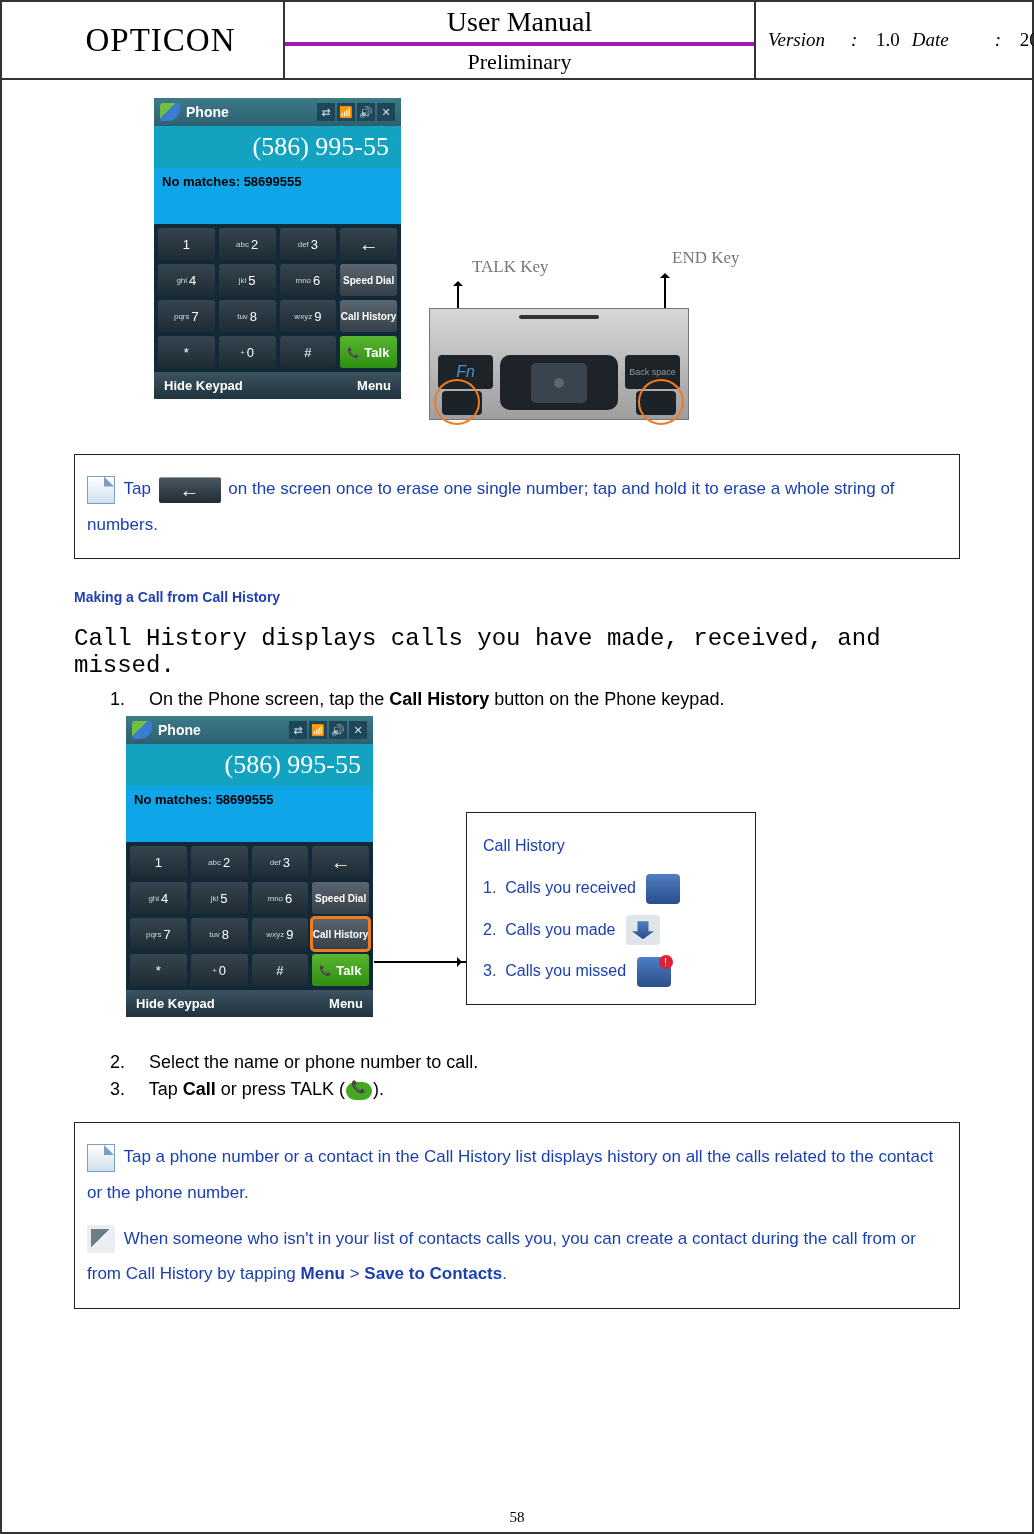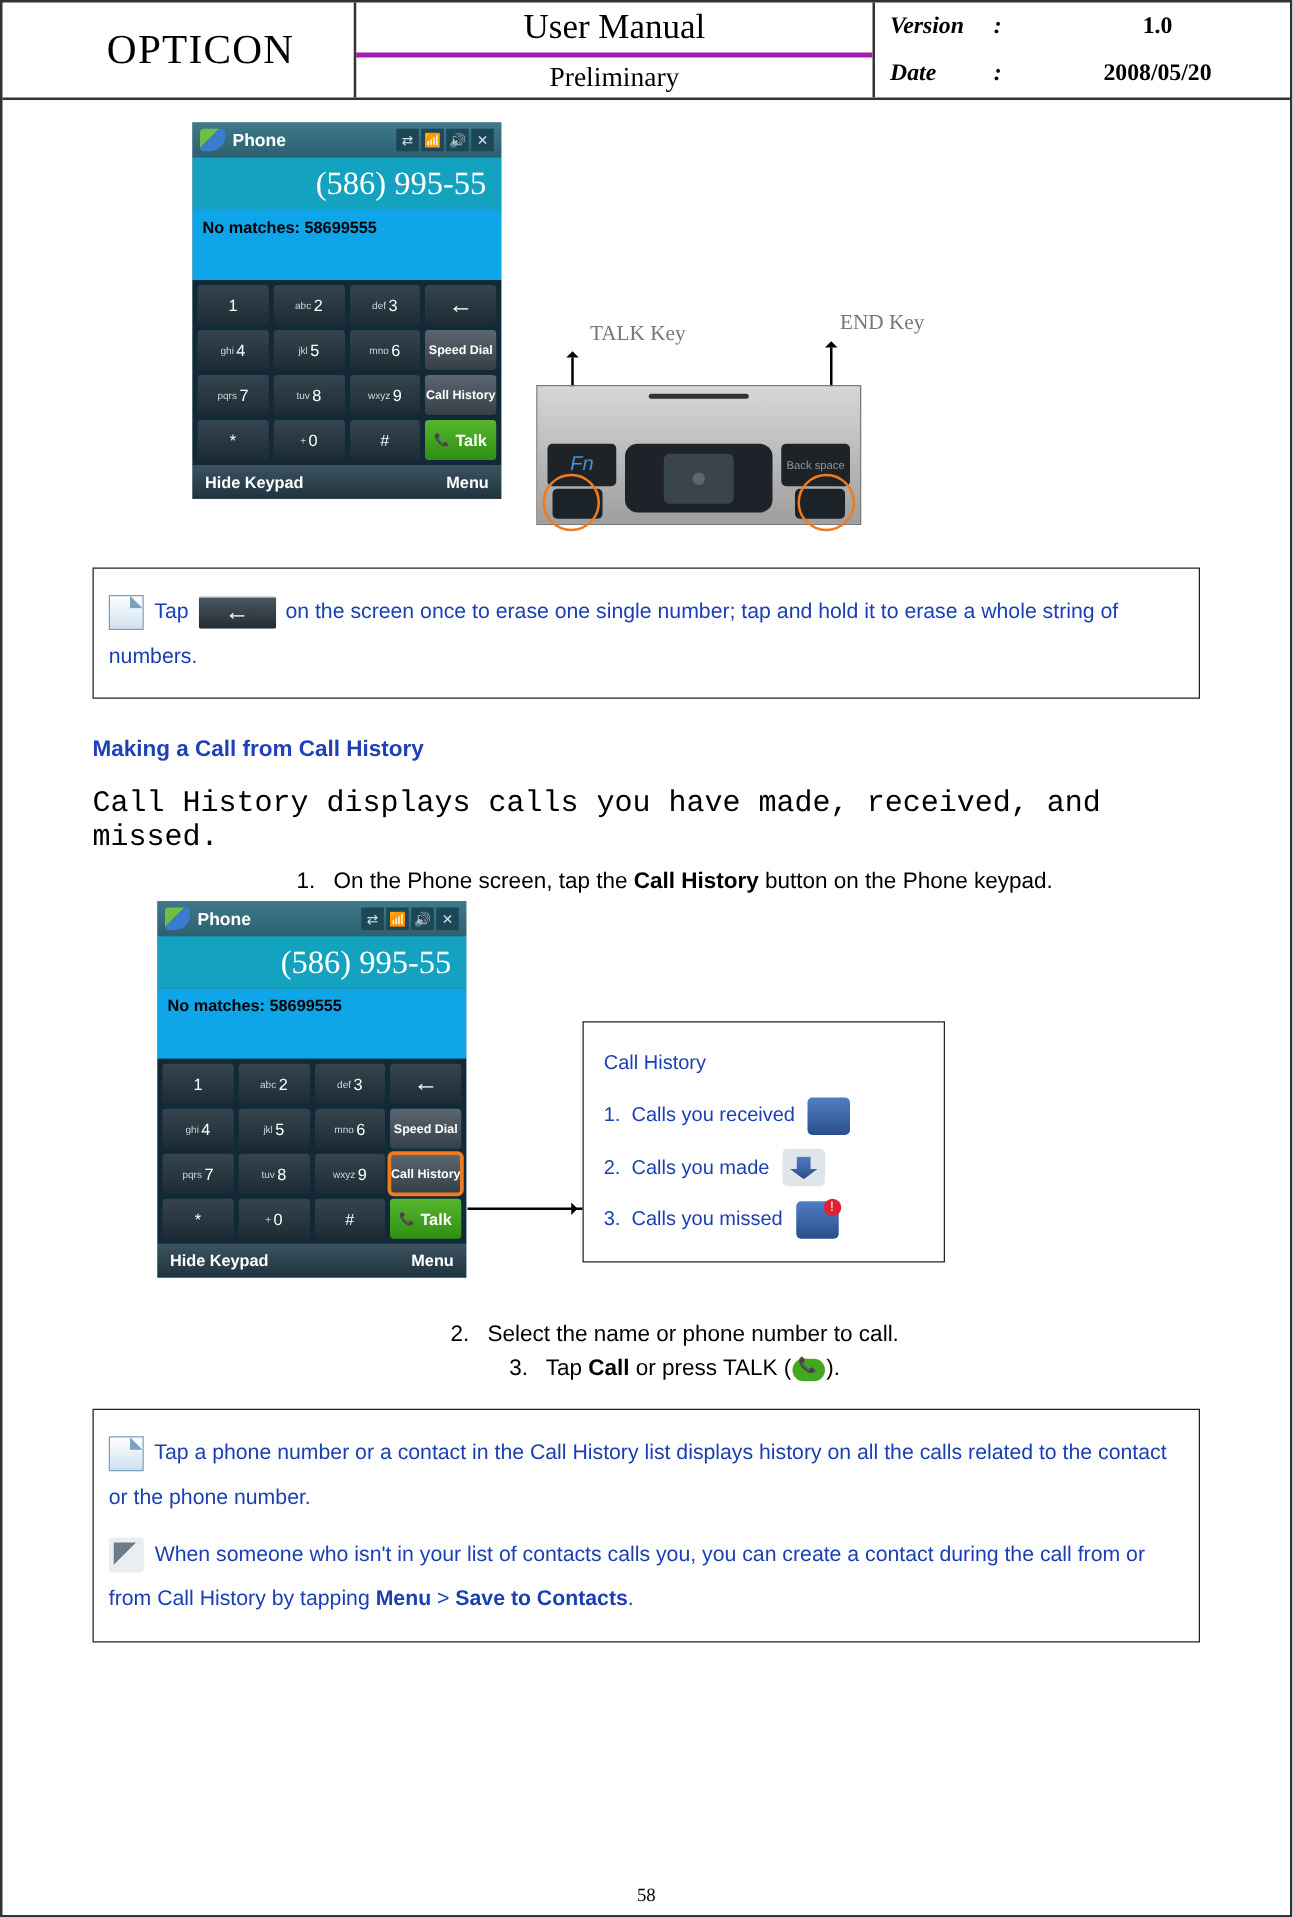--- a/index.html
+++ b/index.html
@@ -51,26 +51,25 @@
   }
   .hcell-sub {
     flex: 0.9;
     display: flex;
     align-items: center;
     justify-content: center;
     font-family: "Times New Roman", serif;
     font-size: 22px;
   }
   .hcell-meta {
-    width: 332px;
-    display: flex;
-    flex-direction: column;
+    width: 276px;
+    display: flex;
+    flex-direction: row;
     font-family: "Times New Roman", serif;
     font-style: italic;
-    font-weight: bold;
   }
   .mrow {
     flex: 1;
     display: flex;
     align-items: center;
     font-size: 19px;
   }
   .mrow:first-child { border-bottom: 0px solid transparent; }
   .mrow .mlabel { width: 95px; padding-left: 12px; }
   .mrow .mcolon { width: 25px; }
@@ -236,26 +235,26 @@
     background: linear-gradient(#4a5760,#222c34);
     color:#fff; text-align:center; line-height:24px; font-size:20px;
     border-top:1px solid #999; border-radius:2px;
     margin: 0 3px;
   }
   .bold { font-weight: bold; }
 
   .section-title {
     color: #2040b6;
     font-weight: bold;
-    font-size: 18px;
+    font-size: 14px;
     margin: 30px 0 6px 0;
     font-family: Tahoma, Verdana, sans-serif;
   }
   .para { font-size: 24px; font-family: Liberation Mono, monospace; margin: 20px 0 10px 0;}
-  .step { font-size: 18px; font-family: Tahoma, Verdana, sans-serif; margin: 6px 0 6px 36px; text-align: center; }
+  .step { font-size: 18px; font-family: Tahoma, Verdana, sans-serif; margin: 6px 0 6px 36px; }
   .step .n { display:inline-block; width:34px; }
 
   
   .legend {
     position:absolute;
     border:1px solid #222;
     padding: 12px 16px;
     width: 290px;
     font-family: Tahoma, sans-serif;
     color:#1a3fb3;

